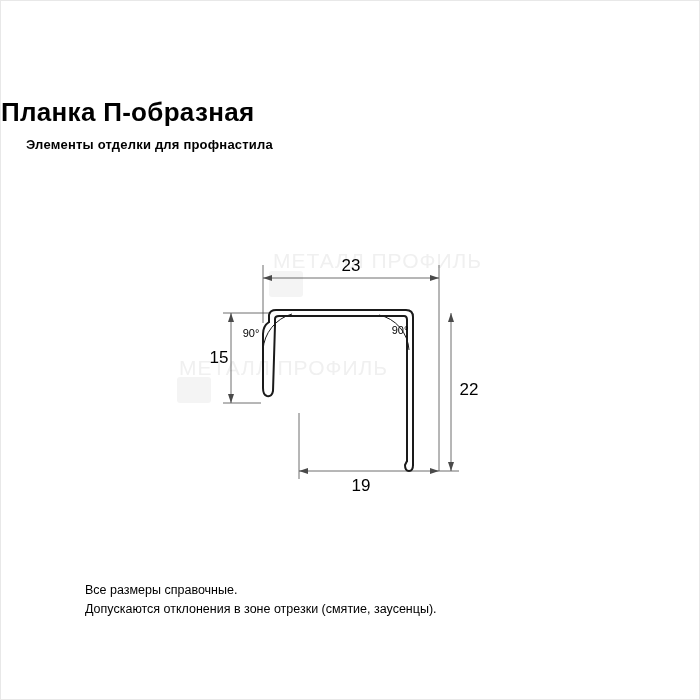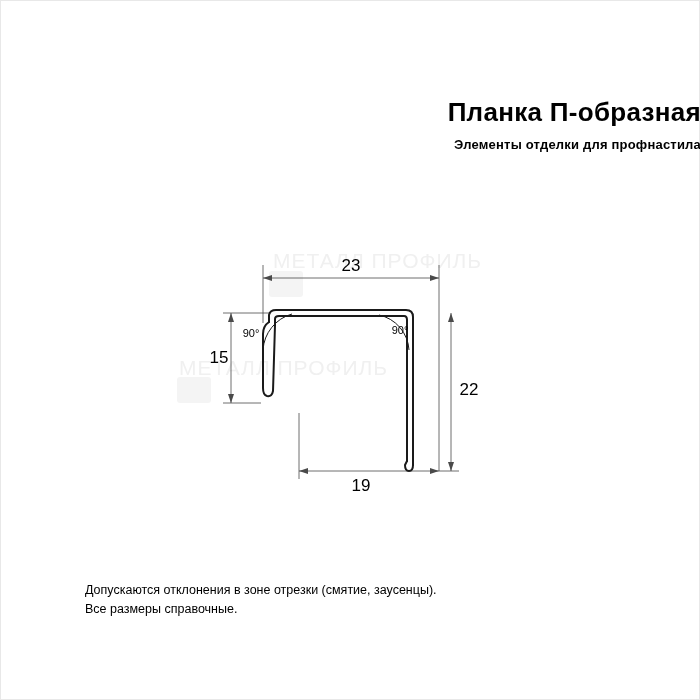--- a/index.html
+++ b/index.html
@@ -19,39 +19,40 @@
     position: absolute;
     inset: 0;
     border: 1px solid #e8e8e8;
     box-sizing: border-box;
   }
   .title-block {
     position: absolute;
     top: 96px;
     left: 0;
     width: 700px;
-    text-align: right;
+    text-align: left;
   }
   .title-line1 {
     font-size: 26px;
     font-weight: bold;
     letter-spacing: 0.3px;
     line-height: 30px;
   }
   .title-line2 {
     font-size: 26px;
     font-weight: bold;
     letter-spacing: 0.3px;
     line-height: 32px;
   }
   .subtitle {
     font-size: 13px;
     font-weight: bold;
     margin-top: 10px;
     letter-spacing: 0.2px;
+    padding-left: 25px;
   }
   .drawing {
     position: absolute;
     top: 202px;
     left: 150px;
     width: 420px;
     height: 300px;
   }
   .watermark {
     position: absolute;
@@ -150,17 +151,17 @@
       <text x="200" y="68" font-size="17" text-anchor="middle" fill="#000">23</text>
       <text x="68" y="160" font-size="17" text-anchor="middle" fill="#000">15</text>
       <text x="318" y="192" font-size="17" text-anchor="middle" fill="#000">22</text>
       <text x="210" y="288" font-size="17" text-anchor="middle" fill="#000">19</text>
       <text x="100" y="134" font-size="11" text-anchor="middle" fill="#000">90°</text>
       <text x="249" y="131" font-size="11" text-anchor="middle" fill="#000">90°</text>
     </svg>
   </div>
 
   <div class="notes">
+    <div>Все размеры справочные.</div>
     <div>Допускаются отклонения в зоне отрезки (смятие, заусенцы).</div>
-    <div>Все размеры справочные.</div>
   </div>
 
 </div>
 
 </body></html>

